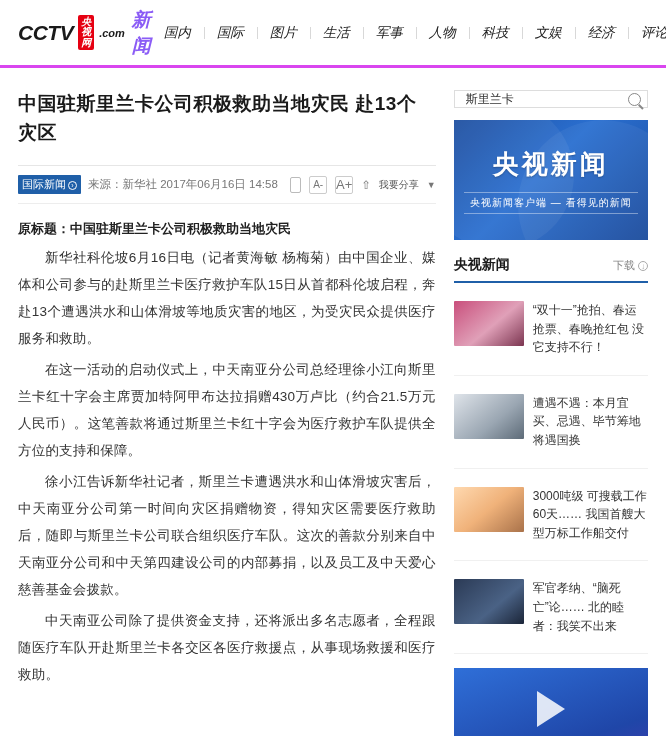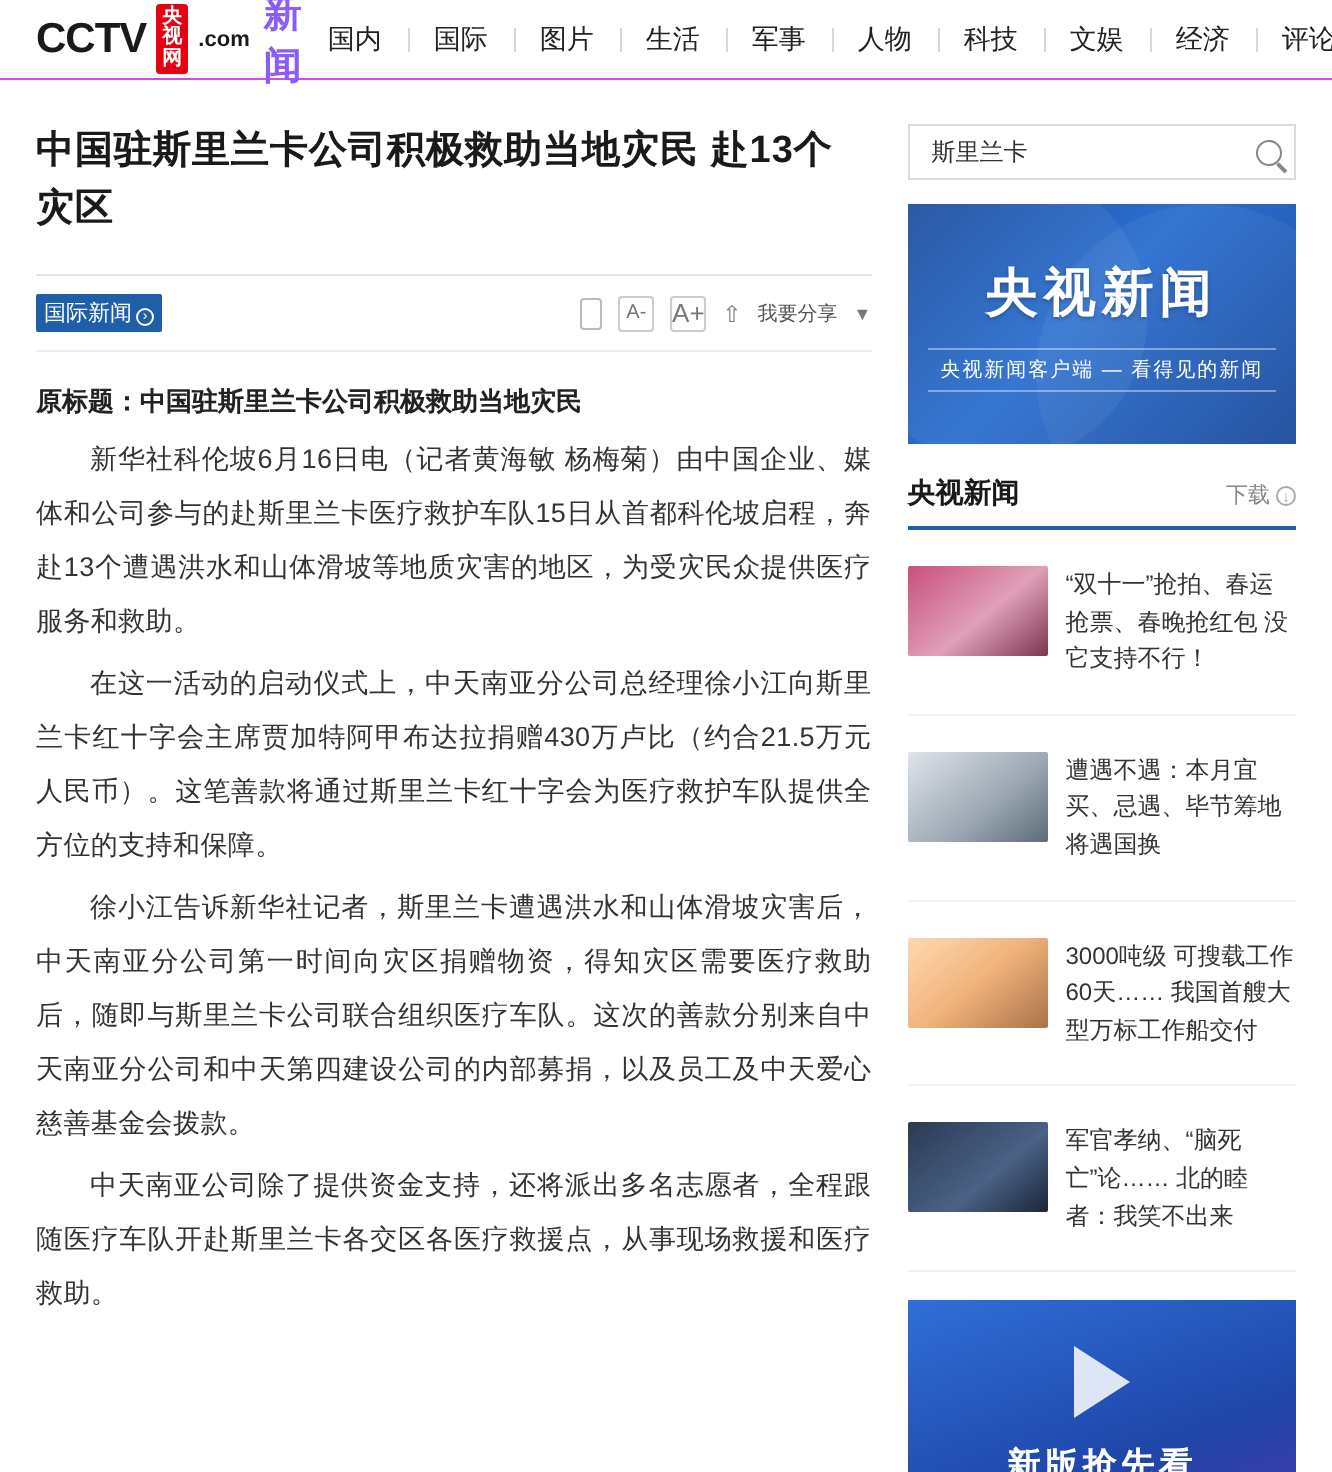--- a/index.html
+++ b/index.html
@@ -10,26 +10,27 @@
     background: #fff;
     font-family: "Liberation Sans", sans-serif;
     font-size: 12px;
     color: #333;
     overflow: hidden;
     position: relative;
   }
 
   
   .site-header {
-    height: 40px;
-    border-bottom: 1px solid #d946ef;
+    height: 68px;
+    border-bottom: 3px solid #d946ef;
     display: flex;
     align-items: center;
     padding: 0 18px;
     background: #fff;
+    font-style: italic;
   }
   .logo { display:flex; align-items:center; gap:5px; }
   .logo-cctv {
     font-family: "Liberation Sans", sans-serif;
     font-weight: bold;
     font-size: 21px;
     color: #1a1a1a;
     letter-spacing: -0.5px;
   }
   .logo-com { font-size: 11px; font-weight: bold; color:#1a1a1a; }
@@ -133,21 +134,21 @@
     margin: 0 0 4px 0;
     text-indent: 2em;
     text-align: justify;
     letter-spacing: 0.2px;
   }
 
   
   .search-box {
     margin-top: 22px;
     border: 1px solid #ddd;
-    height: 28px;
+    height: 18px;
     display: flex;
     align-items: center;
     padding: 0 6px 0 9px;
     background:#fff;
   }
   .search-box input {
     border: none; outline: none; flex: 1;
     font-size: 12px; color: #333;
     font-family: "Liberation Sans", sans-serif;
     background: transparent;
@@ -272,20 +273,21 @@
 <div class="wrap">
 
   <div class="main">
     <h1 class="article-title">中国驻斯里兰卡公司积极救助当地灾民 赴13个灾区</h1>
     <hr class="title-rule">
 
     <div class="meta-bar">
       <span class="meta-tag">
         <span>国际新闻</span><span class="tag-dot">›</span>
       </span>
+      <span class="meta-src">来源：新华社 2017年06月16日 14:58</span>
       <span class="meta-right">
         <span class="icon-phone"></span>
         <span class="icon-btn font-a">A-</span>
         <span class="icon-btn font-a big">A+</span>
         <span style="color:#777;">⇧</span>
         <span class="share-txt">我要分享</span>
         <span class="share-caret">▼</span>
       </span>
     </div>
 

